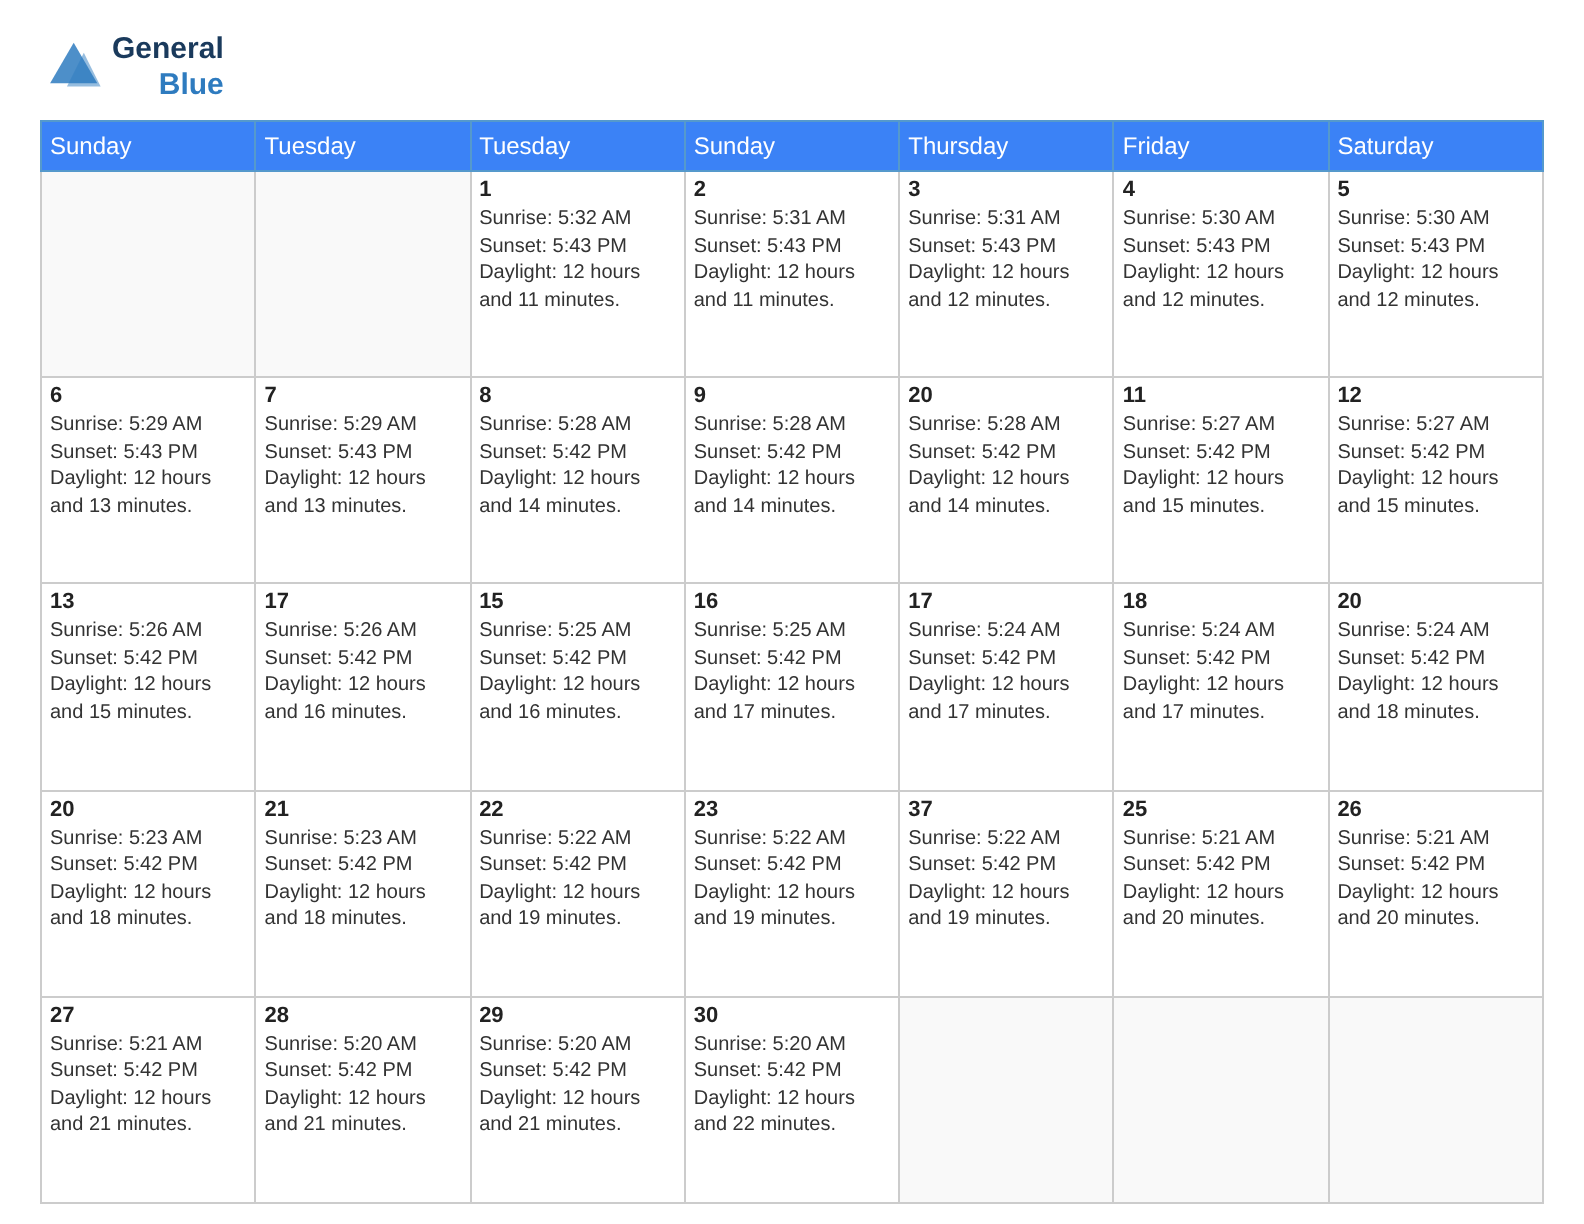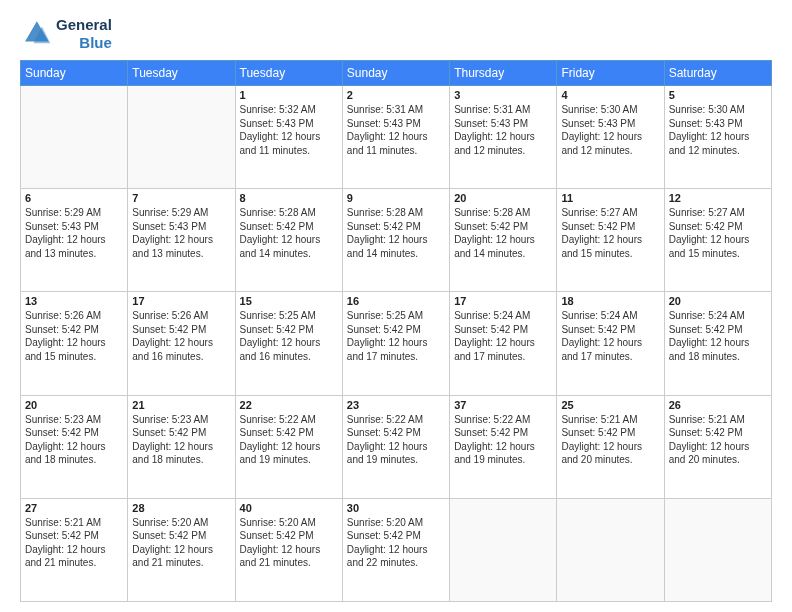--- a/index.html
+++ b/index.html
@@ -236,21 +236,21 @@
         <tr>
           <td>
             <span class="day-num">27</span>
             <div class="day-info">Sunrise: 5:21 AM<br>Sunset: 5:42 PM<br>Daylight: 12 hours<br>and 21 minutes.</div>
           </td>
           <td>
             <span class="day-num">28</span>
             <div class="day-info">Sunrise: 5:20 AM<br>Sunset: 5:42 PM<br>Daylight: 12 hours<br>and 21 minutes.</div>
           </td>
           <td>
-            <span class="day-num">40</span>
+            <span class="day-num">29</span>
             <div class="day-info">Sunrise: 5:20 AM<br>Sunset: 5:42 PM<br>Daylight: 12 hours<br>and 21 minutes.</div>
           </td>
           <td>
             <span class="day-num">30</span>
             <div class="day-info">Sunrise: 5:20 AM<br>Sunset: 5:42 PM<br>Daylight: 12 hours<br>and 22 minutes.</div>
           </td>
           <td class="empty"></td>
           <td class="empty"></td>
           <td class="empty"></td>
         </tr>

